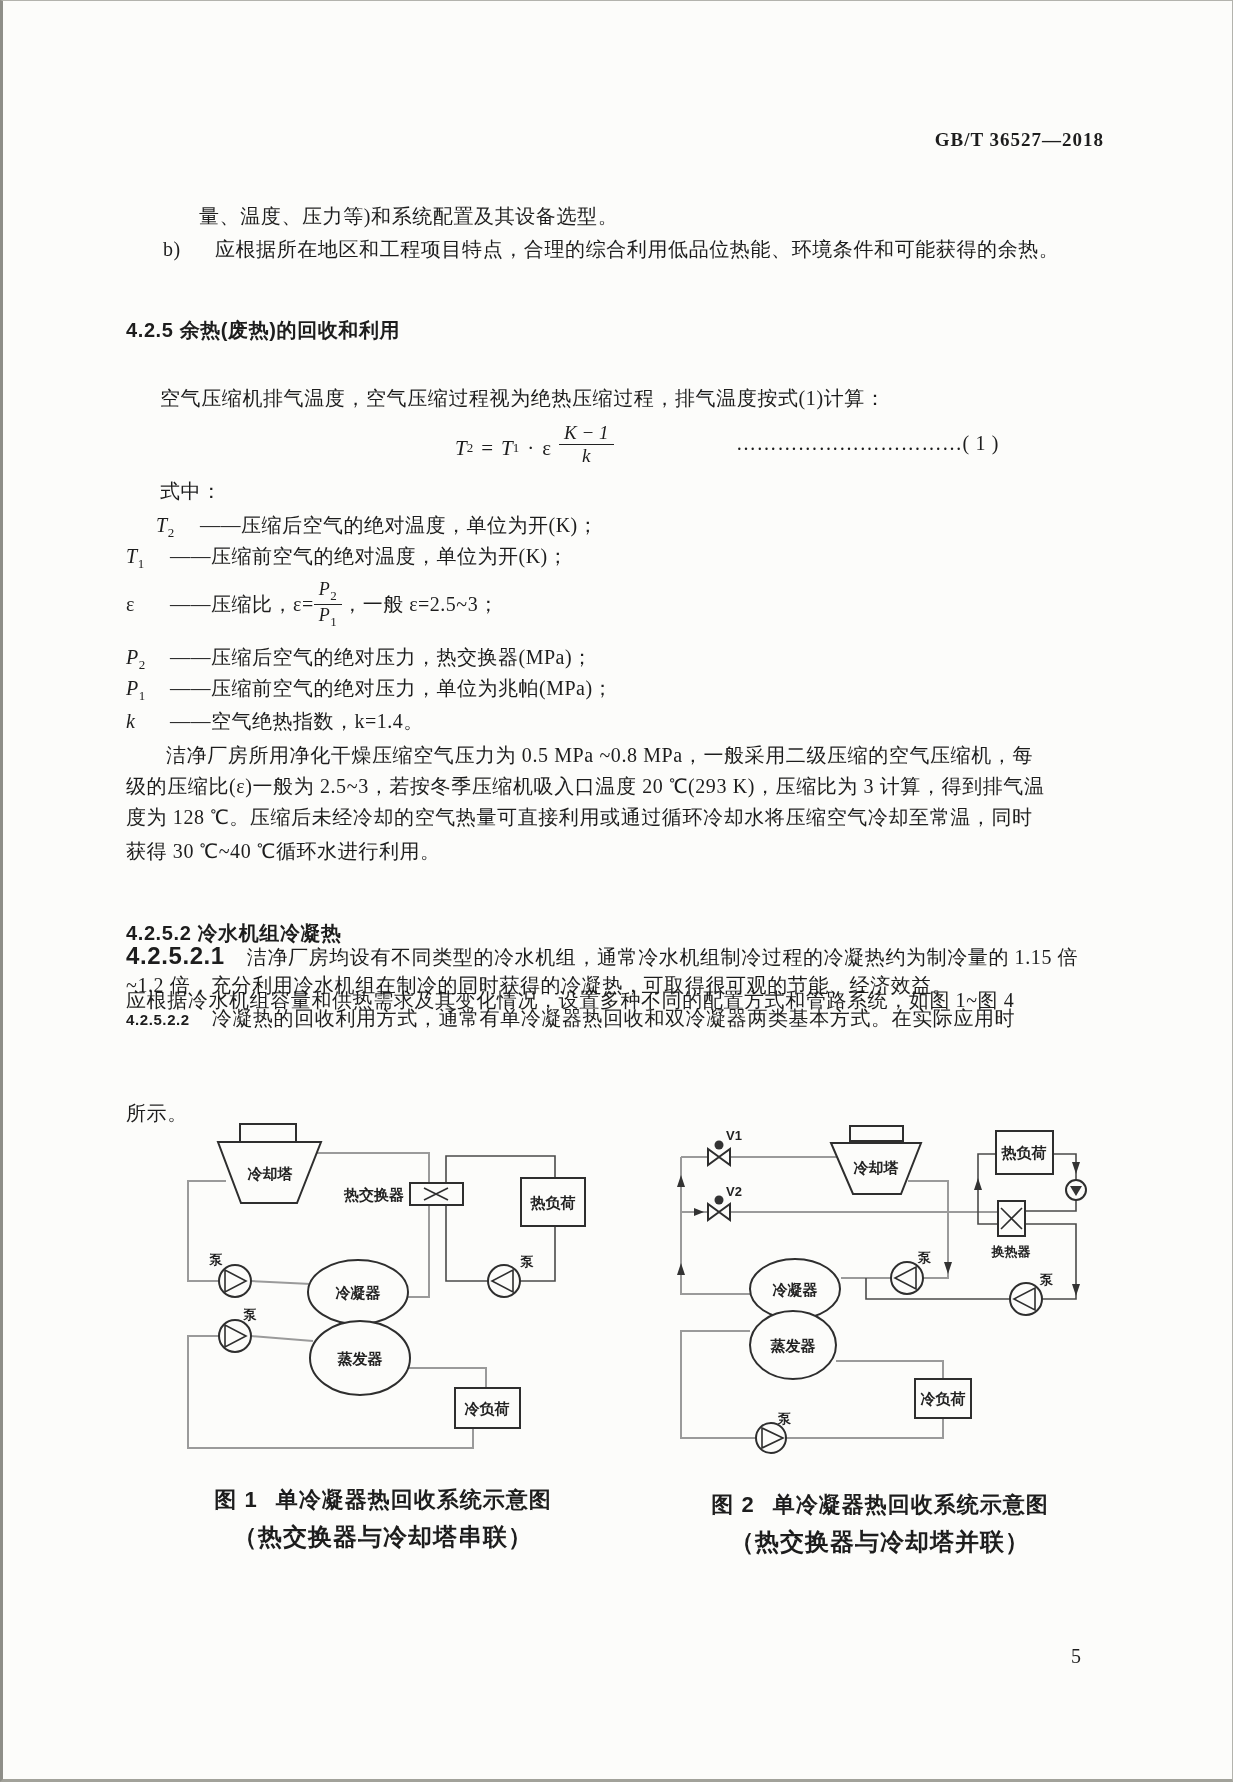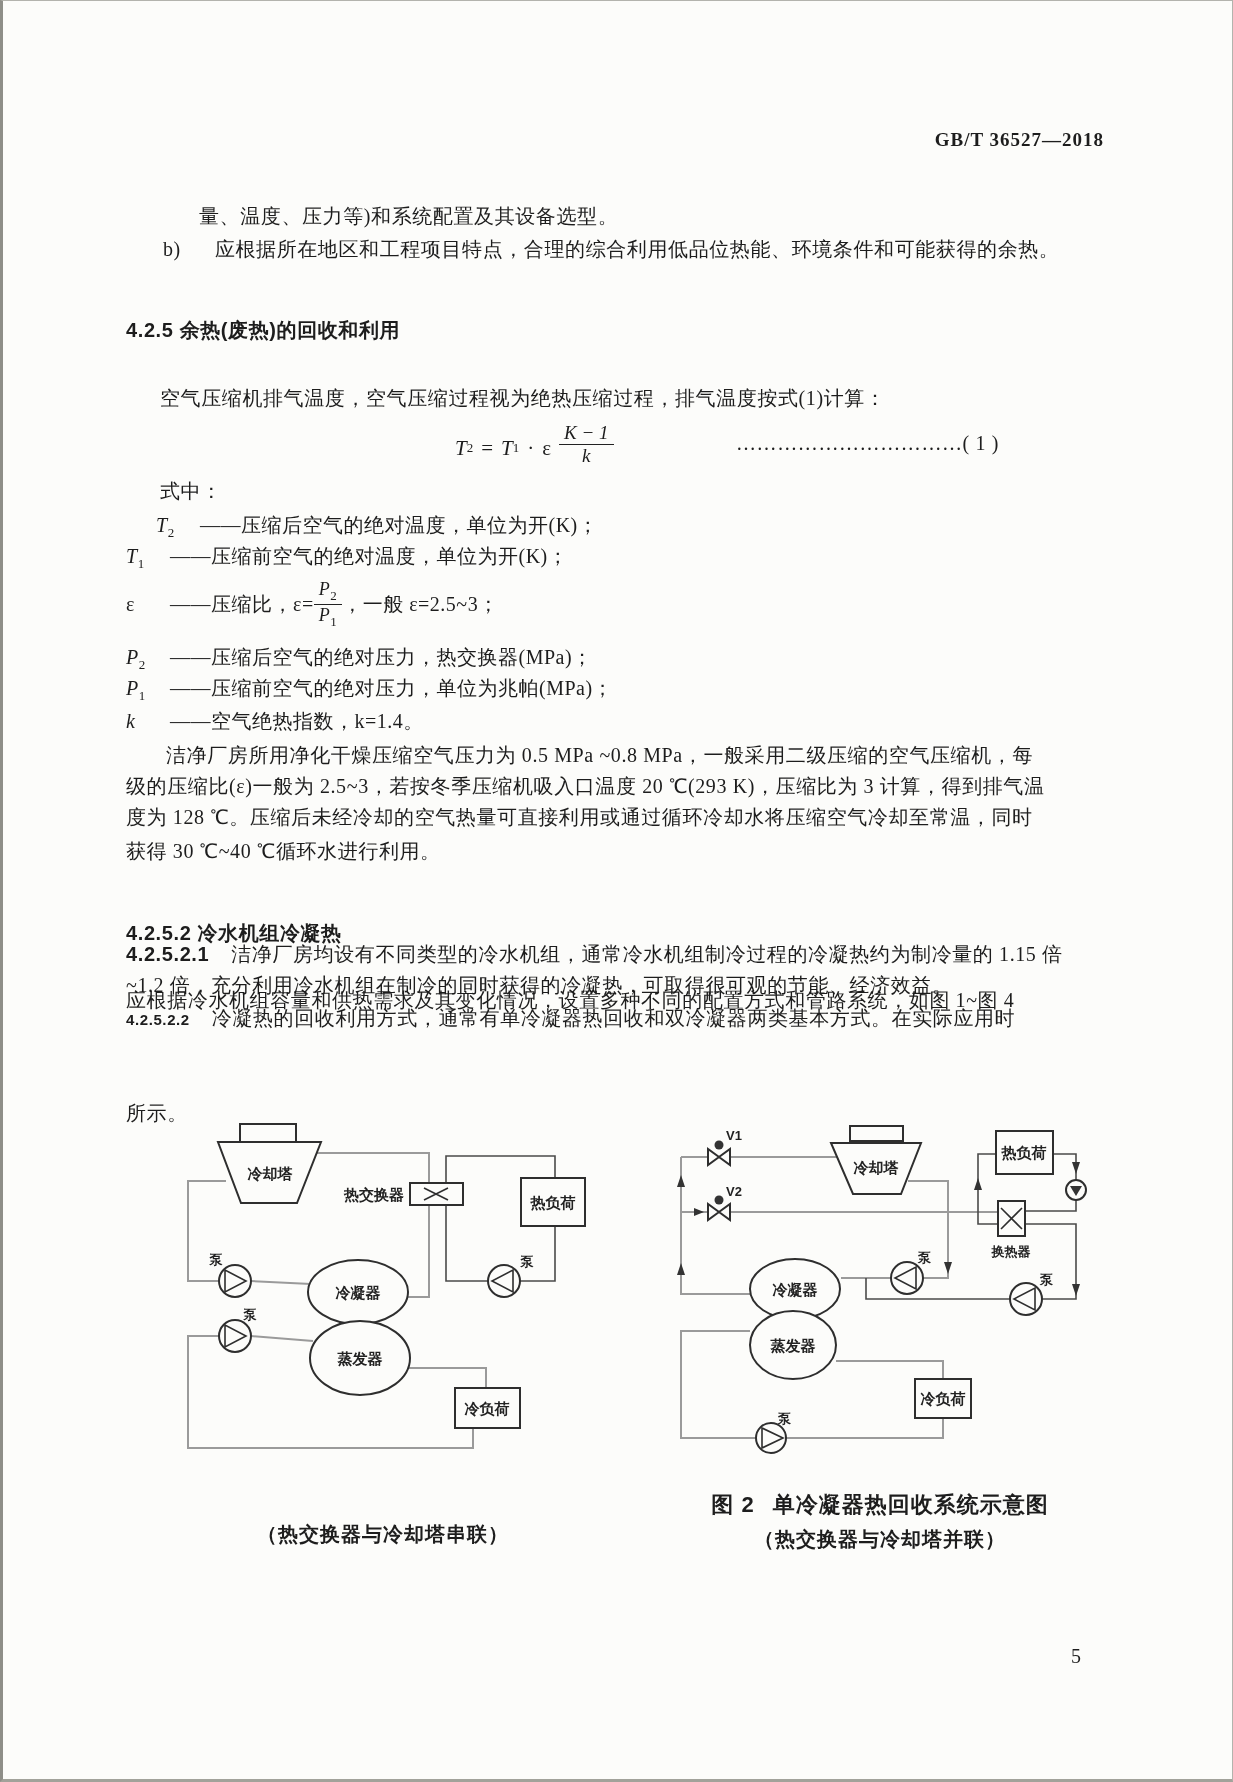--- a/index.html
+++ b/index.html
@@ -18,21 +18,21 @@
   .frac{display:inline-block; text-align:center; vertical-align:middle; line-height:1.05;}
   .frac .num{display:block; border-bottom:1.6px solid #222; padding:0 5px 1px 5px;}
   .frac .den{display:block; padding-top:1px;}
   .formula-row{display:flex; align-items:center; font-size:21px;}
   .formula-row .gap{width:8px;}
   .def-row{display:flex; align-items:baseline; font-size:20px; letter-spacing:0.5px;}
   .def-row .def-sym{width:44px; flex:0 0 44px;}
   .def-row.centered{align-items:center;}
   .caption{font-family:"Liberation Sans", sans-serif; font-weight:bold; text-align:center;}
   .cap-main{font-size:22px; letter-spacing:1px;}
-  .cap-sub{font-size:20px; letter-spacing:1px;}
+  .cap-sub{font-size:24px; letter-spacing:1px;}
   .pageno{font-size:20px;}
   svg text{font-family:"Liberation Sans", sans-serif; font-weight:bold; fill:#222;}
   svg .lbl{font-size:15px;}
   svg .lbl-s{font-size:13px;}
   .pipe{stroke:#9a9a9a; stroke-width:2; fill:none;}
   .pipe-dark{stroke:#4a4a4a; stroke-width:1.6; fill:none;}
   .equip{stroke:#2e2e2e; stroke-width:2; fill:#fcfcfa;}
   .equip-thin{stroke:#2e2e2e; stroke-width:1.6; fill:none;}
   .arrow{fill:#333; stroke:none;}
 </style>
@@ -108,21 +108,21 @@
     <span>空气绝热指数，k=1.4。</span>
   </div>
 
   <div class="abs body-text" style="left:163px; top:742px;">洁净厂房所用净化干燥压缩空气压力为 0.5 MPa ~0.8 MPa，一般采用二级压缩的空气压缩机，每</div>
   <div class="abs body-text" style="left:123px; top:773px;">级的压缩比(ε)一般为 2.5~3，若按冬季压缩机吸入口温度 20 ℃(293 K)，压缩比为 3 计算，得到排气温</div>
   <div class="abs body-text" style="left:123px; top:804px;">度为 128 ℃。压缩后未经冷却的空气热量可直接利用或通过循环冷却水将压缩空气冷却至常温，同时</div>
   <div class="abs body-text" style="left:123px; top:838px;">获得 30 ℃~40 ℃循环水进行利用。</div>
 
   <div class="abs heading" style="left:123px; top:891px;">4.2.5.2  冷水机组冷凝热</div>
 
-  <div class="abs body-text" style="left:123px; top:941px;"><span class="heading" style="font-size:20px;">4.2.5.2.1</span><span style="display:inline-block;width:22px;"></span><span>洁净厂房均设有不同类型的冷水机组，通常冷水机组制冷过程的冷凝热约为制冷量的 1.15 倍</span></div>
+  <div class="abs body-text" style="left:123px; top:941px;"><span class="heading" style="font-size:24px;">4.2.5.2.1</span><span style="display:inline-block;width:22px;"></span><span>洁净厂房均设有不同类型的冷水机组，通常冷水机组制冷过程的冷凝热约为制冷量的 1.15 倍</span></div>
   <div class="abs body-text" style="left:123px; top:972px;">~1.2 倍，充分利用冷水机组在制冷的同时获得的冷凝热，可取得很可观的节能、经济效益。</div>
 
   <div class="abs body-text" style="left:123px; top:1005px;"><span class="heading" style="font-size:15px;">4.2.5.2.2</span><span style="display:inline-block;width:22px;"></span><span>冷凝热的回收利用方式，通常有单冷凝器热回收和双冷凝器两类基本方式。在实际应用时</span></div>
   <div class="abs body-text" style="left:123px; top:987px;">应根据冷水机组容量和供热需求及其变化情况，设置多种不同的配置方式和管路系统，如图 1~图 4</div>
   <div class="abs body-text" style="left:123px; top:1100px;">所示。</div>
 
   <svg class="abs" style="left:130px; top:1090px;" width="470" height="380" viewBox="0 0 470 380">
 
     <path class="pipe" d="M93 90 L55 90 L55 190 L86 190"></path>
     <path class="pipe" d="M118 190 L178 193"></path>
@@ -229,20 +229,21 @@
     <text class="lbl-s" x="442" y="198" text-anchor="start">泵</text>
 
     <circle class="equip" cx="173" cy="352" r="15"></circle>
     <polygon class="equip-thin" points="164,342 164,362 185,352"></polygon>
     <text class="lbl-s" x="180" y="337" text-anchor="start">泵</text>
 
     <rect class="equip" x="317" y="293" width="56" height="39"></rect>
     <text class="lbl" x="345" y="318" text-anchor="middle">冷负荷</text>
   </svg>
 
+  <div class="abs caption cap-main" style="left:150px; top:1484px; width:460px;"><span>图 1</span><span style="display:inline-block;width:18px;"></span><span>单冷凝器热回收系统示意图</span></div>
   <div class="abs caption cap-sub" style="left:150px; top:1520px; width:460px;">（热交换器与冷却塔串联）</div>
 
   <div class="abs caption cap-main" style="left:647px; top:1489px; width:460px;"><span>图 2</span><span style="display:inline-block;width:18px;"></span><span>单冷凝器热回收系统示意图</span></div>
   <div class="abs caption cap-sub" style="left:647px; top:1525px; width:460px;">（热交换器与冷却塔并联）</div>
 
   <div class="abs pageno" style="left:1068px; top:1644px;">5</div>
 
 </div>
 
 </body></html>

